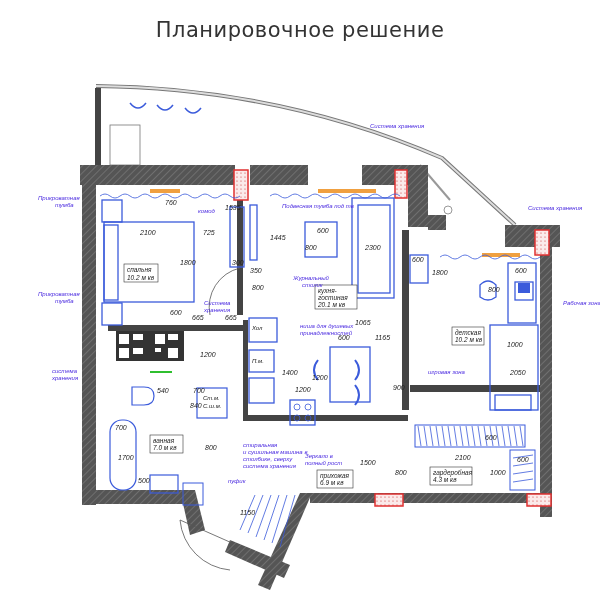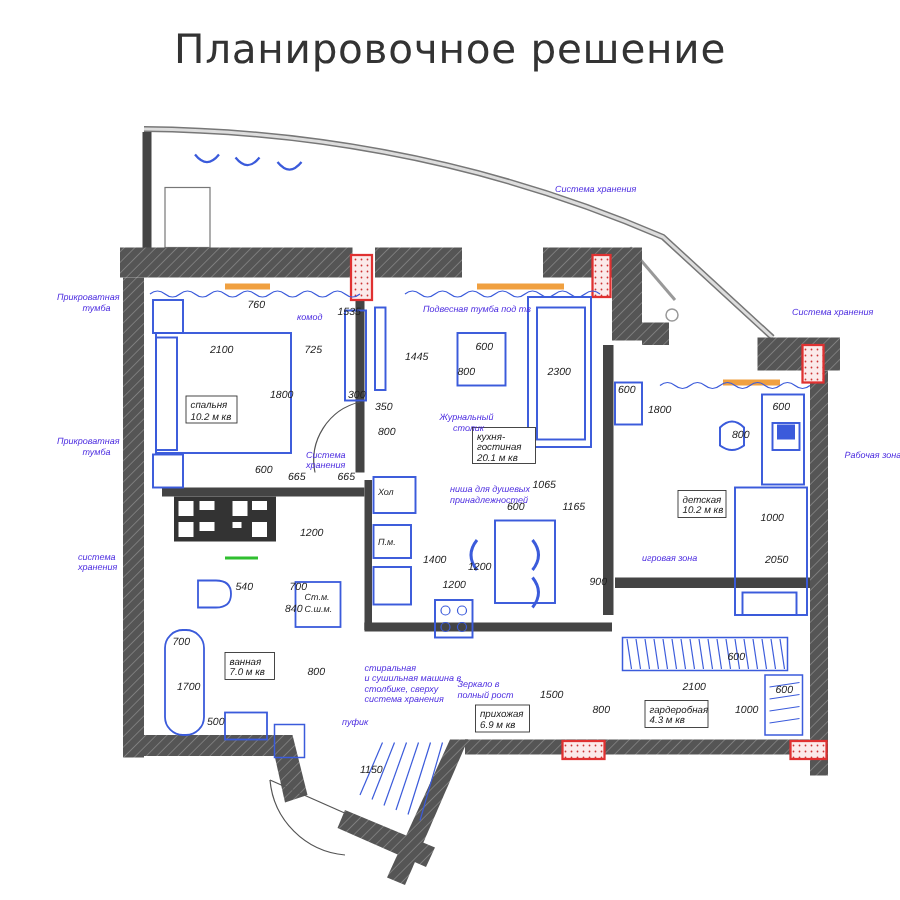--- a/index.html
+++ b/index.html
@@ -1,17 +1,17 @@
 <!DOCTYPE html>
 <html><head>
   <meta charset="utf-8">
   <style>
     html, body { margin:0; padding:0; background:#ffffff; }
     body { width:600px; height:600px; position:relative; overflow:hidden; font-family:"Liberation Sans", sans-serif; }
-    .title { position:absolute; left:0; top:18px; width:600px; text-align:center; font-size:27px; color:#333; font-family:"DejaVu Sans", sans-serif; letter-spacing:0.5px; }
+    .title { position:absolute; left:0; top:18px; width:600px; text-align:center; font-size:21px; color:#333; font-family:"DejaVu Sans", sans-serif; letter-spacing:0.5px; }
     svg { position:absolute; left:0; top:0; }
     .lbl { font-family:"Liberation Sans", sans-serif; font-style:italic; }
     .dim { font-size:7px; fill:#222; font-style:italic; }
     .note { font-size:6px; fill:#4b2be0; font-style:italic; }
     .room { font-size:6.5px; fill:#222; font-style:italic; }
   </style>
 </head>
 <body>
 
 <div class="title">Планировочное решение</div>

